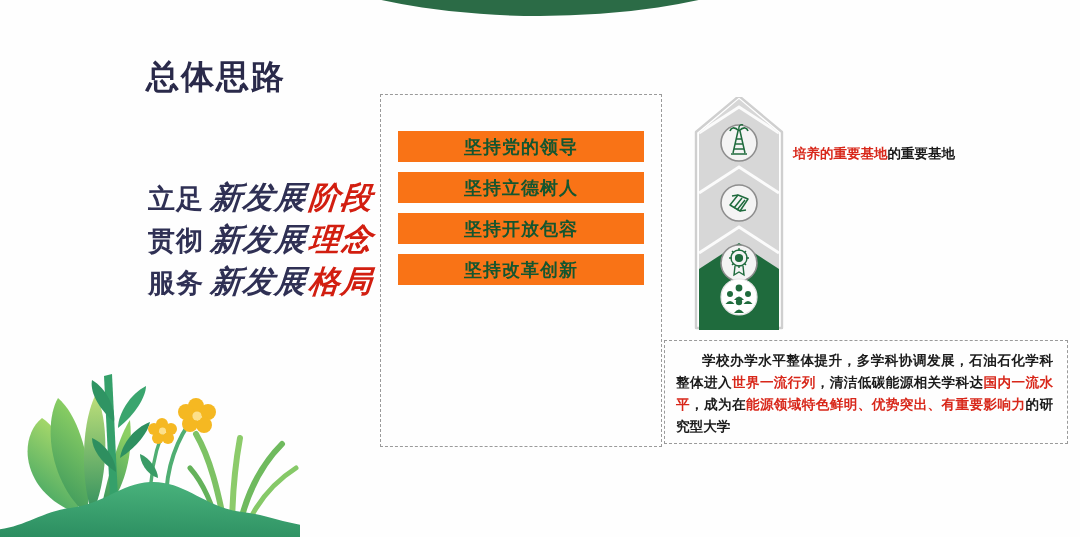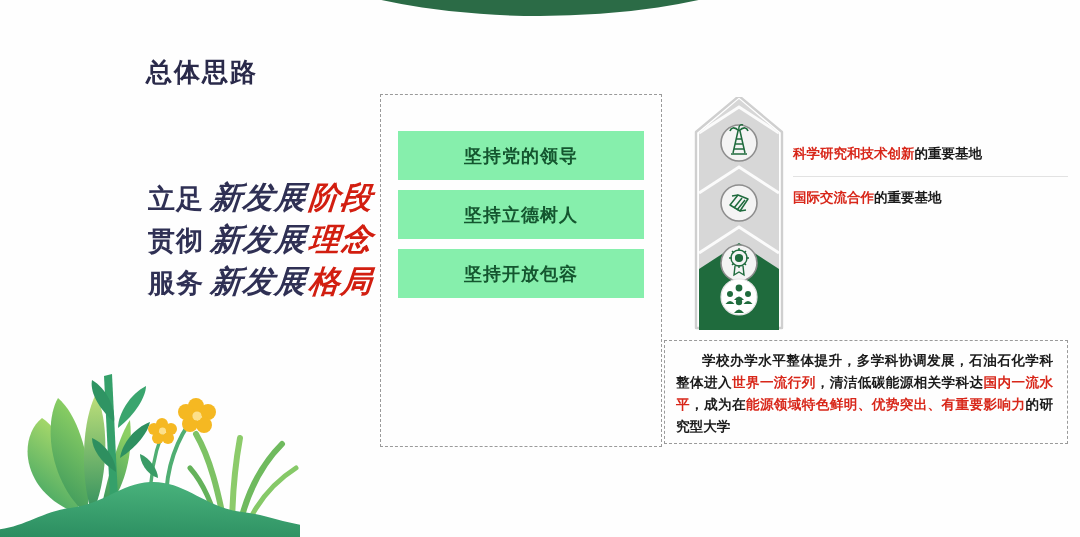--- a/index.html
+++ b/index.html
@@ -17,21 +17,21 @@
     position:absolute;
     left:232px;top:-96px;
     width:616px;height:112px;
     background:#2b6b46;
     border-radius:0 0 50% 50%/0 0 100% 100%;
   }
 
   
   .page-title{
     position:absolute;left:146px;top:55px;
-    font-size:26px;font-weight:bold;
+    font-size:33px;font-weight:bold;
     color:#2a2a4a;
     letter-spacing:2px;
     white-space:nowrap;
   }
 
   
   .slogans{
     position:absolute;left:148px;top:182px;
     display:flex;flex-direction:column;gap:11px;
   }
@@ -70,22 +70,22 @@
     width:282px;height:353px;
     border:1.6px dashed #9a9a9a;
     box-sizing:border-box;
   }
   .principle-list{
     position:absolute;left:398px;top:131px;
     width:246px;
     display:flex;flex-direction:column;gap:10px;
   }
   .principle-bar{
-    height:49px;
-    background:#86efac;
+    height:31px;
+    background:#f97316;
     display:flex;align-items:center;justify-content:center;
     color:#14562f;
     font-size:18px;font-weight:bold;
     letter-spacing:1px;
   }
 
   
   .shield-wrap{
     position:absolute;left:693px;top:97px;
     width:92px;height:233px;
@@ -163,20 +163,21 @@
         <span class="sl-mid">新发展</span>
         <span class="sl-end">格局</span>
       </div>
     </div>
 
   <div class="principles-panel"></div>
   <div class="principle-list" id="principle-list">
       <div class="principle-bar">坚持党的领导</div>
       <div class="principle-bar">坚持立德树人</div>
       <div class="principle-bar">坚持开放包容</div>
+      <div class="principle-bar">坚持改革创新</div>
     </div>
 
   <div class="shield-wrap">
     <svg class="shield-outer" viewBox="0 0 92 233" xmlns="http://www.w3.org/2000/svg">
       <defs>
         <clipPath id="shieldClip">
           <path d="M6 233 L6 36 L46 2 L86 36 L86 233 Z"></path>
         </clipPath>
       </defs>
 
@@ -232,24 +233,21 @@
           <path d="M50.5 207 q4.5 -6 9 0 z"></path>
           <circle cx="46" cy="205" r="3.2"></circle>
           <path d="M41 216 q5 -7 10 0 z"></path>
         </g>
       </g>
     </svg>
   </div>
 
   <div class="bases" id="bases-list">
       <div class="base-item">
-        <div class="base-text"><span class="r">科学研究和技术创新</span><span class="k">的重要基地</span></div>
-      </div>
-      <div class="base-item">
-        <div class="base-text"><span class="r">国际交流合作</span><span class="k">的重要基地</span></div>
+        <div class="base-text"><span class="r">培养的重要基地</span><span class="k">的重要基地</span></div>
       </div>
     </div>
 
   <div class="summary-box">
     <div class="summary-text" id="summary-text"><span>学校办学水平整体提升，多学科协调发展，石油石化学科整体进入</span><span class="r">世界一流行列</span><span>，清洁低碳能源相关学科达</span><span class="r">国内一流水平</span><span>，成为在</span><span class="r">能源领域特色鲜明、优势突出、有重要影响力</span><span>的研究型大学</span></div>
   </div>
 
   <svg class="plants" viewBox="0 0 300 175" xmlns="http://www.w3.org/2000/svg">
     <defs>
       <linearGradient id="lg1" x1="0" y1="1" x2="0.4" y2="0">

